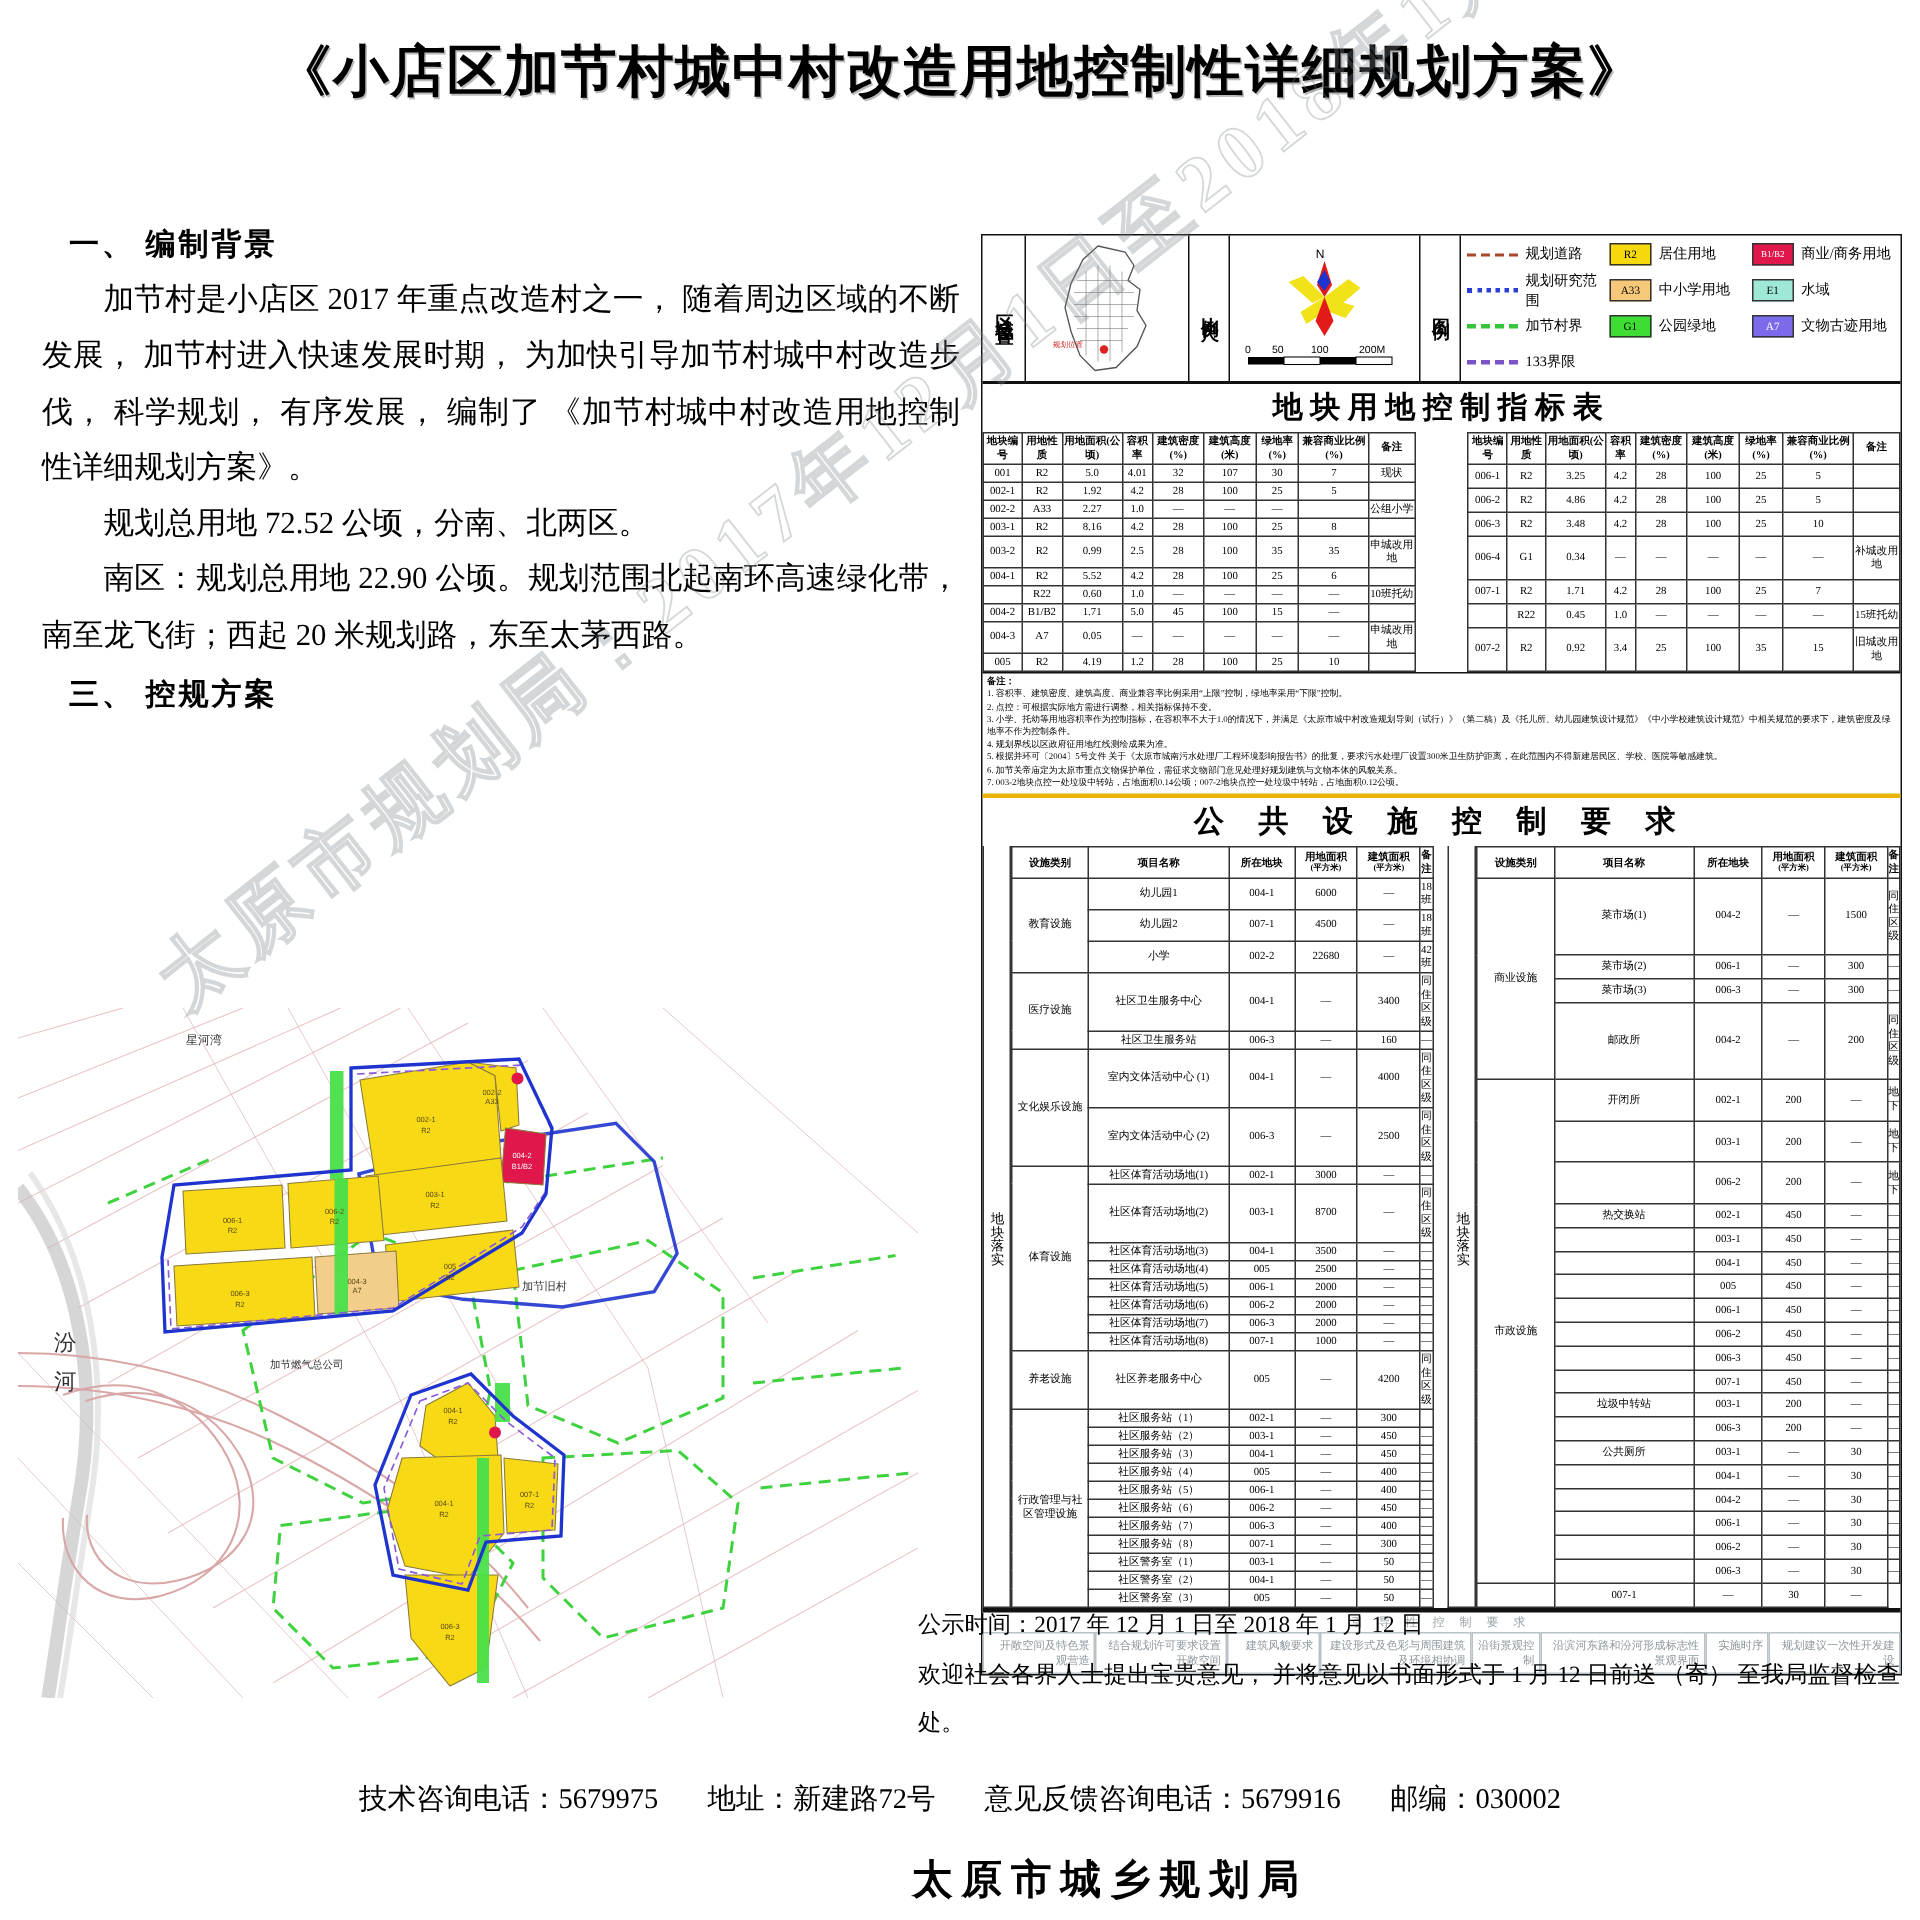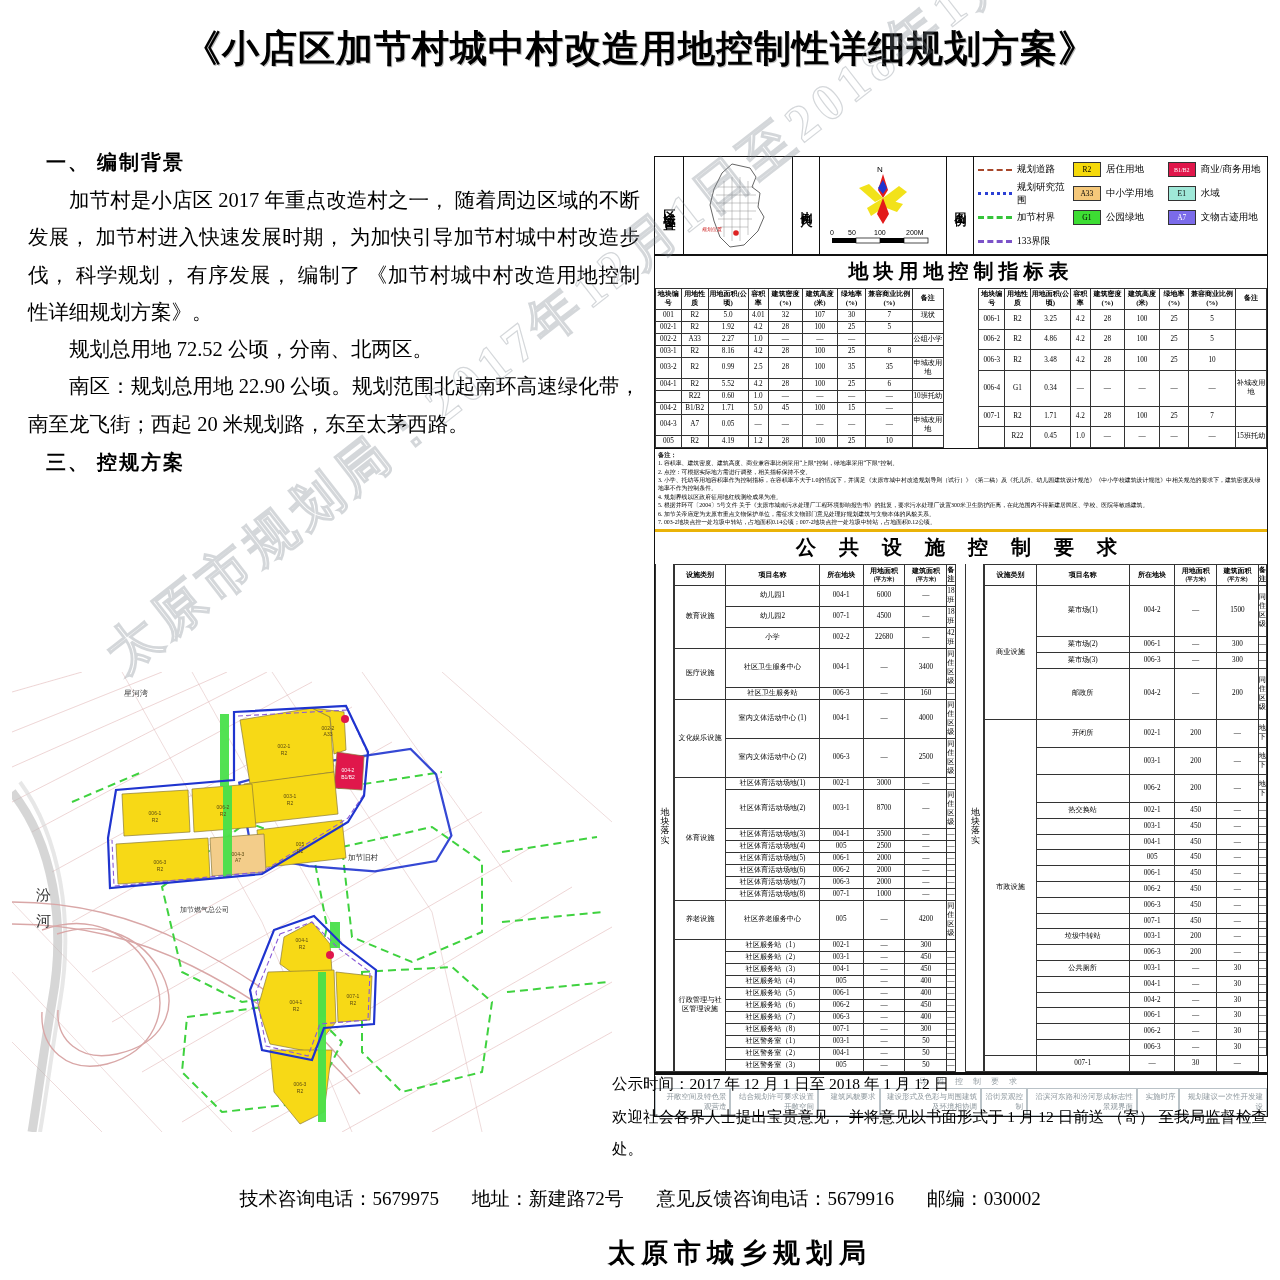--- a/index.html
+++ b/index.html
@@ -563,20 +563,31 @@
                   <td></td>
                   <td>R22</td>
                   <td>0.45</td>
                   <td>1.0</td>
                   <td>—</td>
                   <td>—</td>
                   <td>—</td>
                   <td>—</td>
                   <td>15班托幼</td>
                 </tr>
+                <tr>
+                  <td>007-2</td>
+                  <td>R2</td>
+                  <td>0.92</td>
+                  <td>3.4</td>
+                  <td>25</td>
+                  <td>100</td>
+                  <td>35</td>
+                  <td>15</td>
+                  <td>旧城改用地</td>
+                </tr>
               </tbody>
           </table>
         </div>
         <div class="notes">
           <b>备注：</b>
           <div id="notes-list">
               <div>1. 容积率、建筑密度、建筑高度、商业兼容率比例采用“上限”控制，绿地率采用“下限”控制。</div>
               <div>2. 点控：可根据实际地方需进行调整，相关指标保持不变。</div>
               <div>3. 小学、托幼等用地容积率作为控制指标，在容积率不大于1.0的情况下，并满足《太原市城中村改造规划导则（试行）》（第二稿）及《托儿所、幼儿园建筑设计规范》《中小学校建筑设计规范》中相关规范的要求下，建筑密度及绿地率不作为控制条件。</div>
               <div>4. 规划界线以区政府征用地红线测绘成果为准。</div>

